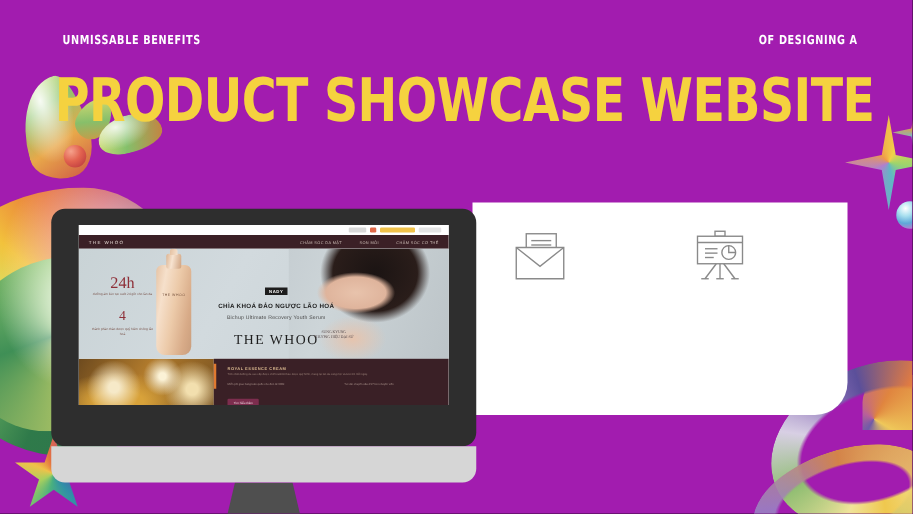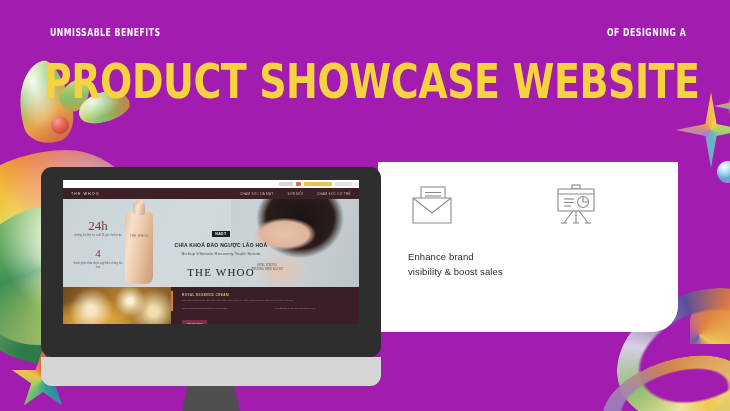--- a/index.html
+++ b/index.html
@@ -275,21 +275,20 @@
         <div class="feature-icon">
           <svg viewBox="0 0 48 44" width="48" height="44" fill="none" stroke="#8a8a8a" stroke-width="1.1">
             <rect x="13" y="3" width="24" height="18" fill="#fff"></rect>
             <line x1="17" y1="8.5" x2="33" y2="8.5"></line>
             <line x1="17" y1="12" x2="33" y2="12"></line>
             <line x1="17" y1="15.5" x2="29" y2="15.5"></line>
             <path d="M5 14 h38 v25 h-38 z" fill="#fff"></path>
             <path d="M5 14 L24 29 L43 14"></path>
           </svg>
         </div>
-        <div class="feature-text">Enhance brand visibility &amp; boost sales</div>
       </div>
 
       <div class="feature">
         <div class="feature-icon">
           <svg viewBox="0 0 48 44" width="48" height="44" fill="none" stroke="#8a8a8a" stroke-width="1.1">
             <rect x="20" y="1" width="8" height="4"></rect>
             <rect x="6" y="5" width="36" height="22" fill="#fff"></rect>
             <line x1="6" y1="10" x2="42" y2="10"></line>
             <line x1="12" y1="15" x2="22" y2="15"></line>
             <line x1="12" y1="18.5" x2="22" y2="18.5"></line>

